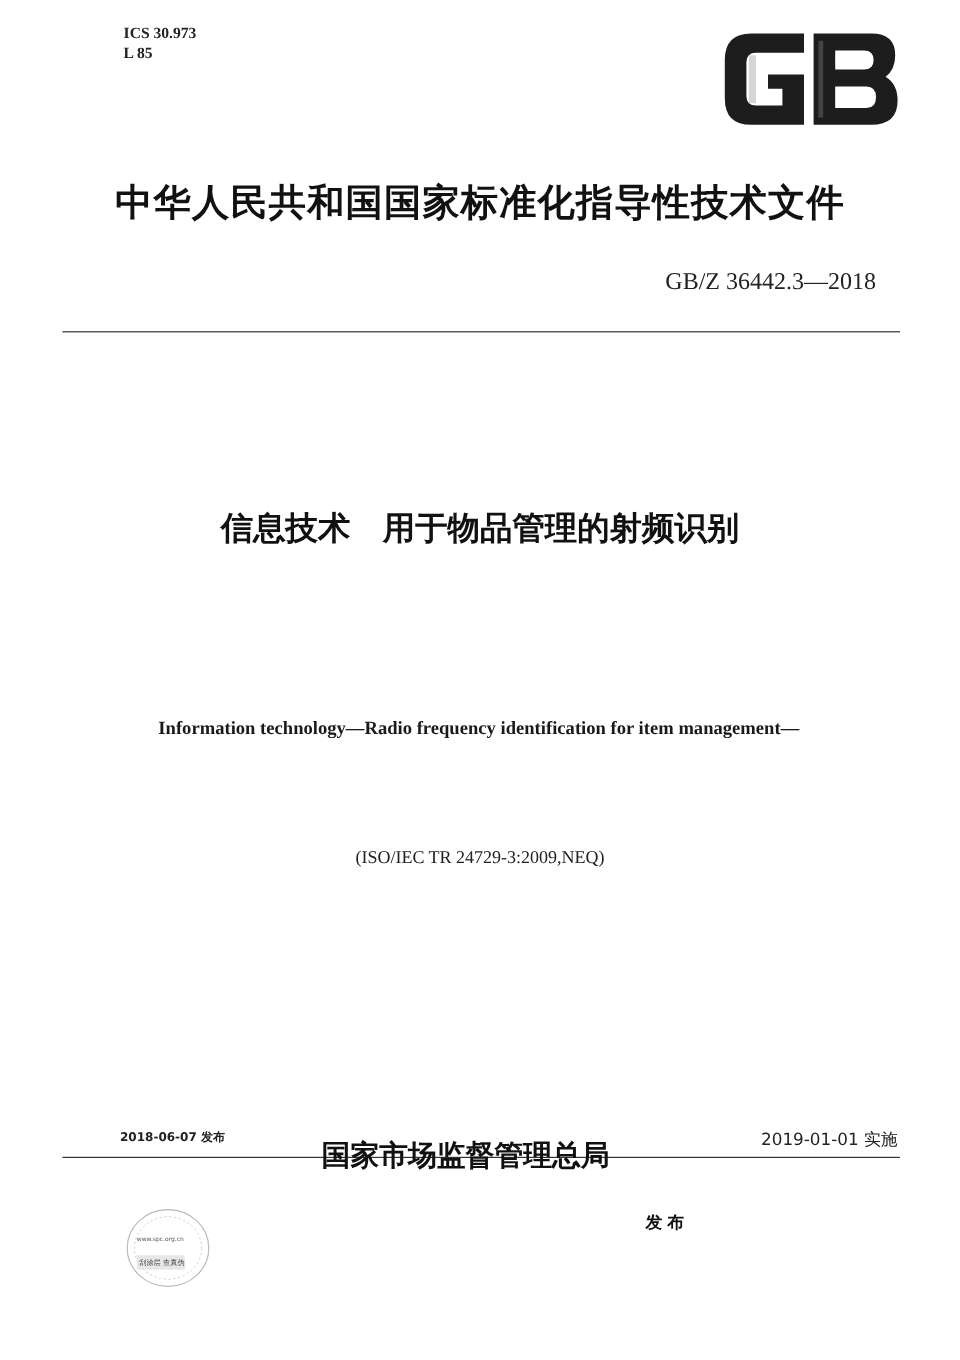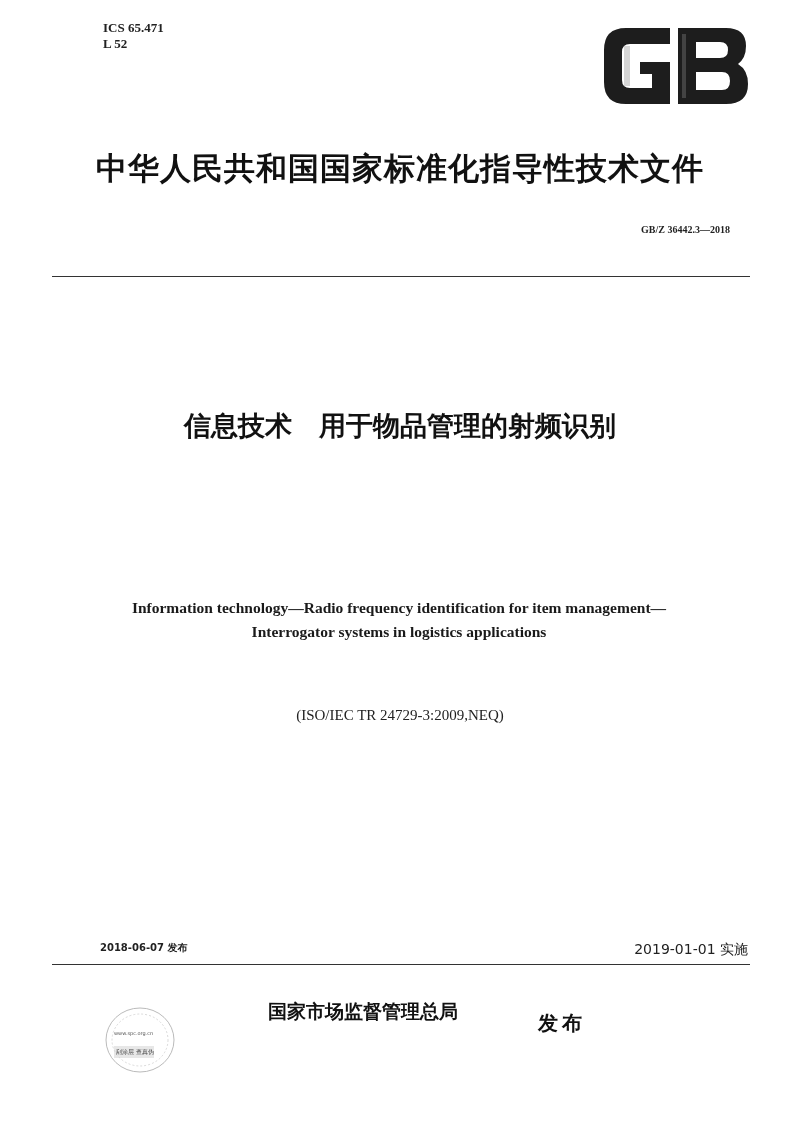--- a/index.html
+++ b/index.html
@@ -18,28 +18,28 @@
   .gb-logo {
     left: 600px; top: 18px; width: 152px; height: 96px;
   }
   .main-title {
     left: 0; width: 800px; top: 148px; text-align: center;
     font-size: 31px; font-weight: bold; letter-spacing: 1px; color: #111;
   }
   .std-no {
     right: 70px; top: 224px;
     font-family: "Liberation Serif", "DejaVu Serif", serif;
-    font-size: 10px; font-weight: bold; color: #222;
+    font-size: 20px; font-weight: normal; color: #222;
   }
   .rule-top {
     left: 52px; width: 698px; top: 276px; height: 0;
     border-top: 1.5px solid #333;
   }
   .zh-title {
-    left: 0; width: 800px; top: 403px; text-align: center;
+    left: 0; width: 800px; top: 418px; text-align: center;
     font-size: 27px; line-height: 45px; font-weight: bold; color: #111;
   }
   .en-title {
     left: 0; width: 798px; top: 596px; text-align: center;
     font-family: "Liberation Serif", "DejaVu Serif", serif;
     font-size: 15.5px; line-height: 24px; font-weight: bold; color: #1a1a1a;
   }
   .adoption {
     left: 0; width: 800px; top: 707px; text-align: center;
     font-family: "Liberation Serif", "DejaVu Serif", serif;
@@ -55,32 +55,32 @@
     left: 52px; width: 698px; top: 964px; height: 0;
     border-top: 1.5px solid #333;
   }
   .stamp {
     left: 100px; top: 1000px; width: 92px; height: 80px;
   }
   .stamp-text {
     position: absolute; font-size: 5px; color: #555; white-space: nowrap;
   }
   .issuers {
-    left: 268px; top: 999px; font-size: 19px; line-height: 24px; font-weight: bold; color: #111;
+    left: 268px; top: 951px; font-size: 24px; line-height: 24px; font-weight: bold; color: #111;
   }
   .issue-word {
-    left: 538px; top: 1010px; font-size: 20px; font-weight: bold; color: #111; letter-spacing: 4px;
+    left: 538px; top: 1010px; font-size: 14px; font-weight: bold; color: #111; letter-spacing: 4px;
   }
 </style>
 </head>
 <body>
 
 <div class="abs ics">
-  <div>ICS 65.471</div>
-  <div>L 52</div>
+  <div>ICS 30.973</div>
+  <div>L 85</div>
 </div>
 
 <div class="abs gb-logo">
   <svg width="152" height="96" viewBox="0 0 152 96">
 
     <path d="M70 10 L70 26 L30 26 Q22 26 22 34 L22 62 Q22 70 30 70 L52 70 L52 56 L40 56 L40 44 L70 44 L70 86 L26 86 Q4 86 4 64 L4 32 Q4 10 26 10 Z" fill="#1d1d1d"></path>
     <rect x="24" y="28" width="6" height="40" fill="#8a8a8a" opacity="0.35"></rect>
 
     <path d="M78 10 L126 10 Q146 10 146 28 Q146 40 138 46 Q148 52 148 66 Q148 86 126 86 L78 86 Z M96 24 L96 40 L120 40 Q128 40 128 32 Q128 24 120 24 Z M96 54 L96 72 L122 72 Q130 72 130 63 Q130 54 122 54 Z" fill="#1d1d1d" fill-rule="evenodd"></path>
     <rect x="82" y="16" width="4" height="64" fill="#9a9a9a" opacity="0.3"></rect>
@@ -92,21 +92,20 @@
 <div class="abs std-no">GB/Z 36442.3—2018</div>
 
 <div class="abs rule-top"></div>
 
 <div class="abs zh-title">
   <div>信息技术　用于物品管理的射频识别</div>
 </div>
 
 <div class="abs en-title">
   <div>Information technology—Radio frequency identification for item management—</div>
-  <div>Interrogator systems in logistics applications</div>
 </div>
 
 <div class="abs adoption">(ISO/IEC TR 24729-3:2009,NEQ)</div>
 
 <div class="abs issue-date">2018-06-07 发布</div>
 <div class="abs impl-date">2019-01-01 实施</div>
 
 <div class="abs rule-bottom"></div>
 
 <div class="abs stamp">

